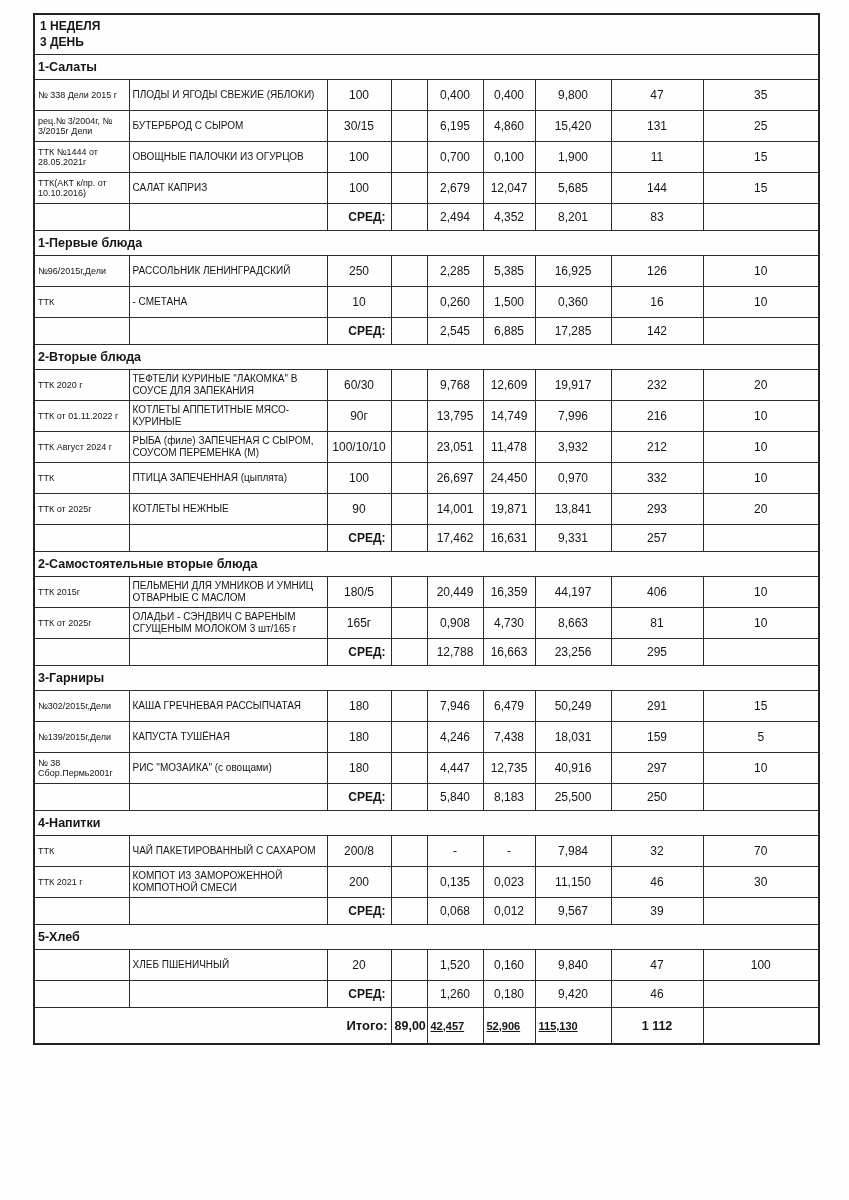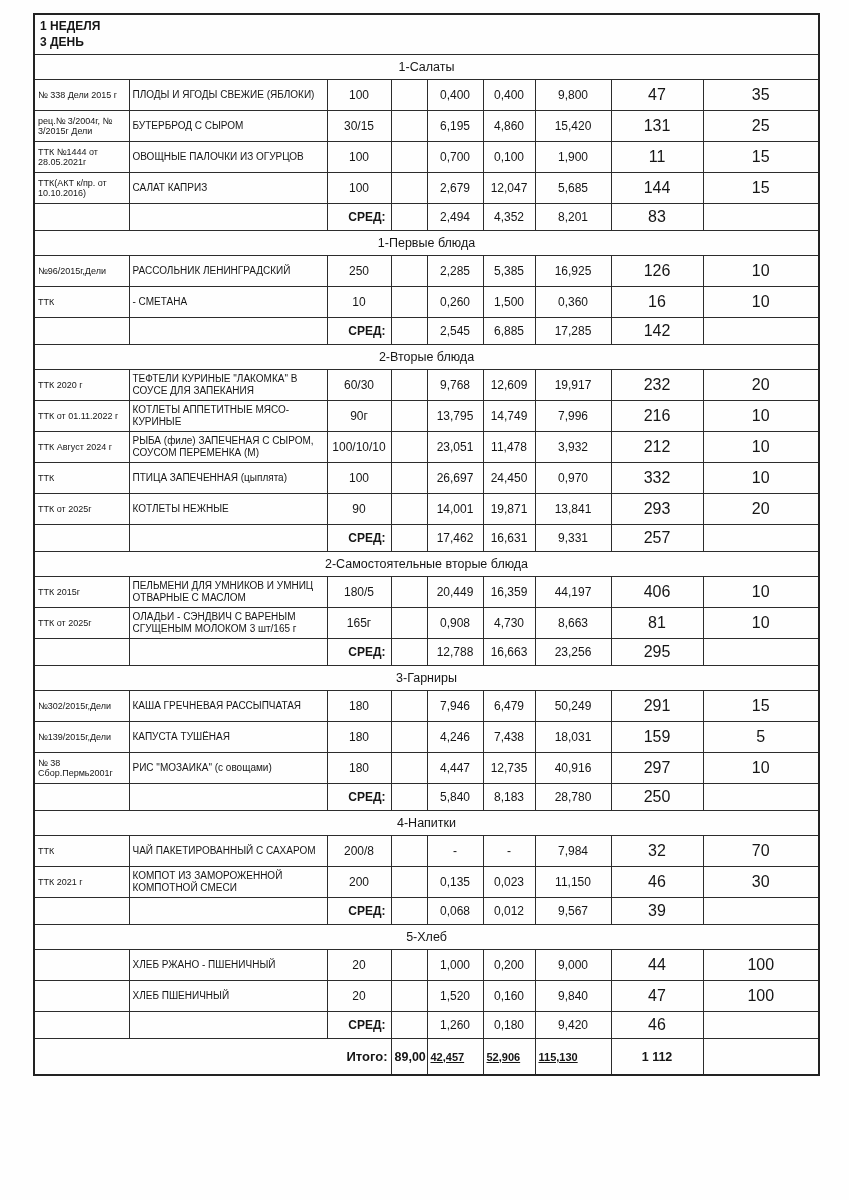--- a/index.html
+++ b/index.html
@@ -33,34 +33,33 @@
   tr.title-row td {
     padding: 3px 5px 4px 5px;
     font-weight: bold;
     font-size: 12px;
     line-height: 1.35;
     border: 2px solid #222;
     border-bottom: 1px solid #2c2c2c;
   }
   
   td.section-title {
-    text-align: center;
-    font-weight: normal;
+    font-weight: bold;
     font-size: 12.5px;
     height: 22px;
   }
   tr.data-row { height: 31px; }
   tr.avg-row  { height: 27px; }
   
   td.c0 { font-size: 9px;  line-height: 1.2; vertical-align: top; padding-top: 3px; padding-left: 2px; }
   td.c1 { font-size: 10px; line-height: 1.25; padding-left: 4px; }
   td.c2 { text-align: center; font-size: 12px; }
   td.c3 { text-align: center; font-size: 12px; }
   td.c4, td.c5, td.c6 { text-align: center; font-size: 12px; }
-  td.c7, td.c8 { text-align: center; font-size: 16px; vertical-align: top; padding-top: 5px; }
+  td.c7, td.c8 { text-align: center; font-size: 12px; vertical-align: top; padding-top: 5px; }
   tr.avg-row td.c2 { font-weight: bold; text-align: right; padding-right: 5px; }
   
   tr.total-row { height: 36px; margin-left: 48px; }
   tr.total-row td { font-weight: bold; border-bottom: 2px solid #222; }
   td.total-label { text-align: right; font-size: 13px; padding-right: 7px; }
   td.total-qty { text-align: center; font-size: 12.5px; vertical-align: bottom; padding-bottom: 4px; white-space: nowrap; }
   td.total-val { text-align: left; font-size: 11px; text-decoration: underline; }
   td.total-kcal { text-align: center; font-size: 12.5px; vertical-align: top; padding-top: 5px; }
   table.menu { border: 2px solid #222; }
 </style>
@@ -323,21 +322,21 @@
           <td class="c7">297</td>
           <td class="c8">10</td>
         </tr>
         <tr class="data-row avg-row">
           <td class="c0"></td>
           <td class="c1"></td>
           <td class="c2">СРЕД:</td>
           <td class="c3"></td>
           <td class="c4">5,840</td>
           <td class="c5">8,183</td>
-          <td class="c6">28,780</td>
+          <td class="c6">25,500</td>
           <td class="c7">250</td>
           <td class="c8"></td>
         </tr>
         <tr>
           <td colspan="9" class="section-title">4-Напитки</td>
         </tr>
         <tr class="data-row">
           <td class="c0">ТТК</td>
           <td class="c1">ЧАЙ ПАКЕТИРОВАННЫЙ  С САХАРОМ</td>
           <td class="c2">200/8</td>
@@ -365,31 +364,20 @@
           <td class="c2">СРЕД:</td>
           <td class="c3"></td>
           <td class="c4">0,068</td>
           <td class="c5">0,012</td>
           <td class="c6">9,567</td>
           <td class="c7">39</td>
           <td class="c8"></td>
         </tr>
         <tr>
           <td colspan="9" class="section-title">5-Хлеб</td>
-        </tr>
-        <tr class="data-row">
-          <td class="c0"></td>
-          <td class="c1">ХЛЕБ РЖАНО - ПШЕНИЧНЫЙ</td>
-          <td class="c2">20</td>
-          <td class="c3"></td>
-          <td class="c4">1,000</td>
-          <td class="c5">0,200</td>
-          <td class="c6">9,000</td>
-          <td class="c7">44</td>
-          <td class="c8">100</td>
         </tr>
         <tr class="data-row">
           <td class="c0"></td>
           <td class="c1">ХЛЕБ ПШЕНИЧНЫЙ</td>
           <td class="c2">20</td>
           <td class="c3"></td>
           <td class="c4">1,520</td>
           <td class="c5">0,160</td>
           <td class="c6">9,840</td>
           <td class="c7">47</td>

